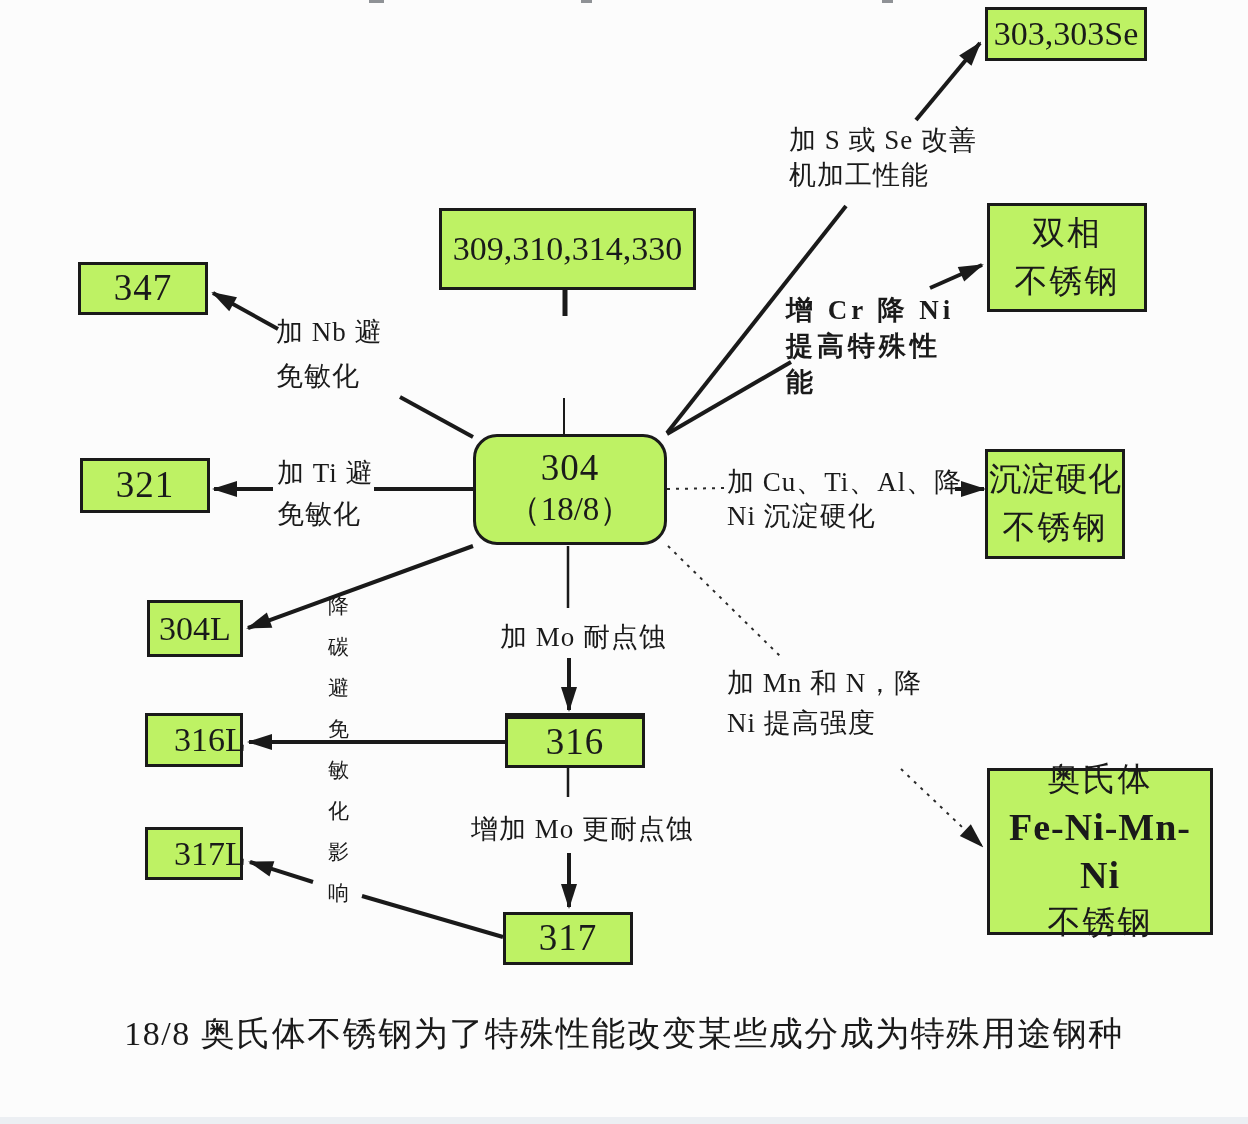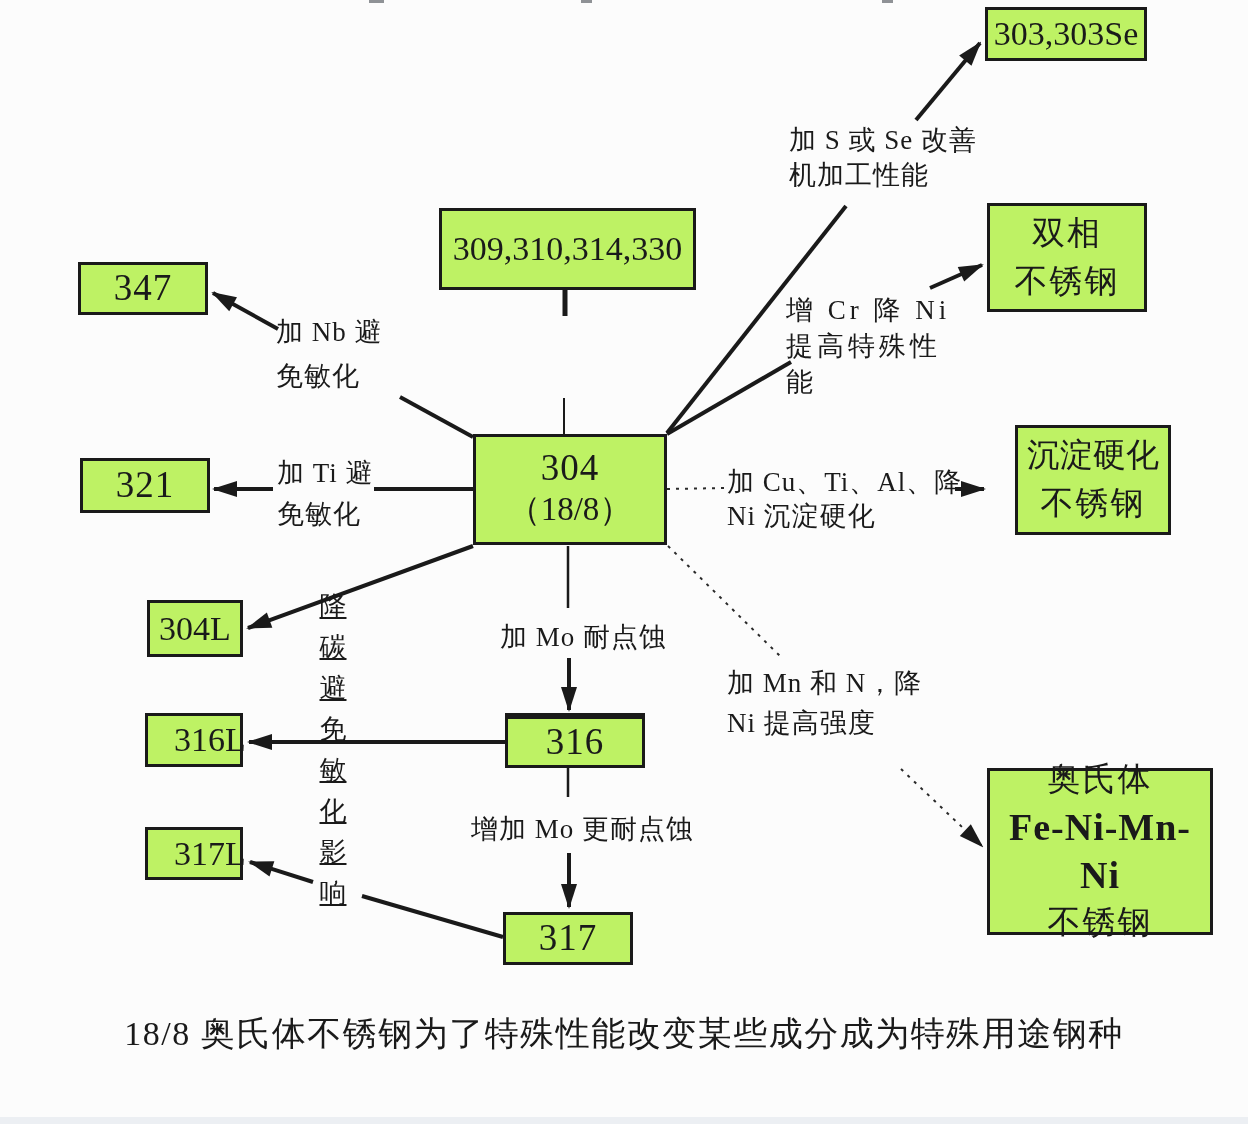--- a/index.html
+++ b/index.html
@@ -27,24 +27,23 @@
   .node .sub{font-size:33px;line-height:1.3;}
   .node .alloy{font-size:38px;font-weight:bold;line-height:1.25;letter-spacing:1px;}
   .elabel{
     position:absolute;z-index:3;
     font-size:27px;line-height:36px;
     white-space:pre-line;
     letter-spacing:1px;
   }
   .vlabel{
     position:absolute;z-index:3;
-    font-size:27px;line-height:41px;
+    font-size:21px;line-height:41px;
     width:32px;word-break:break-all;
-    text-align:center;
-    text-decoration:underline;
+    text-align:right;
   }
   #caption{
     position:absolute;z-index:3;
     left:0;right:0;top:1011px;
     text-align:center;
     font-size:34px;letter-spacing:1.5px;
   }
   .top-artifact{position:absolute;top:0;height:3px;background:#8f9296;z-index:4;}
   #bottom-strip{position:absolute;left:0;right:0;bottom:0;height:7px;background:#eceff3;z-index:4;}
 </style>
@@ -112,26 +111,26 @@
   </div>
 
   <div class="node" style="left:78px;top:262px;width:130px;height:53px;">
     <div class="num">347</div>
   </div>
 
   <div class="node" style="left:80px;top:458px;width:130px;height:55px;">
     <div class="num">321</div>
   </div>
 
-  <div class="node" style="left:473px;top:434px;width:194px;height:111px;">
+  <div class="node" style="left:473px;top:434px;width:194px;height:111px;border-radius:24px;">
     <div class="num">304</div>
     <div class="sub">（18/8）</div>
   </div>
 
-  <div class="node" style="left:985px;top:425px;width:156px;height:110px;margin-left:30px;">
+  <div class="node" style="left:985px;top:449px;width:140px;height:110px;">
     <div class="cjk" style="letter-spacing:0;">沉淀硬化</div>
     <div class="cjk">不锈钢</div>
   </div>
 
   <div class="node" style="left:147px;top:600px;width:96px;height:57px;">
     <div class="num-sm">304L</div>
   </div>
 
   <div class="node" style="left:145px;top:713px;width:98px;height:54px;padding-left:32px;">
     <div class="num-sm">316L</div>
@@ -150,21 +149,21 @@
   </div>
 
   <div class="node" style="left:987px;top:768px;width:226px;height:167px;">
     <div class="cjk">奥氏体</div>
     <div class="alloy">Fe-Ni-Mn-Ni</div>
     <div class="cjk">不锈钢</div>
   </div>
 
   <div class="elabel" style="left:789px;top:123px;line-height:35px;">加 S 或 Se 改善
 机加工性能</div>
-  <div class="elabel" style="left:786px;top:292px;letter-spacing:4px;">增 Cr 降 Ni
+  <div class="elabel" style="left:786px;top:292px;letter-spacing:4px;font-weight:bold;">增 Cr 降 Ni
 提高特殊性
 能</div>
   <div class="elabel" style="left:276px;top:310px;line-height:44px;">加 Nb 避
 免敏化</div>
   <div class="elabel" style="left:277px;top:453px;line-height:41px;">加 Ti 避
 免敏化</div>
   <div class="elabel" style="left:727px;top:465px;line-height:34px;">加 Cu、Ti、Al、降
 Ni 沉淀硬化</div>
   <div class="vlabel" style="left:317px;top:586px;">降碳避免敏化影响</div>
   <div class="elabel" style="left:500px;top:619px;">加 Mo 耐点蚀</div>

